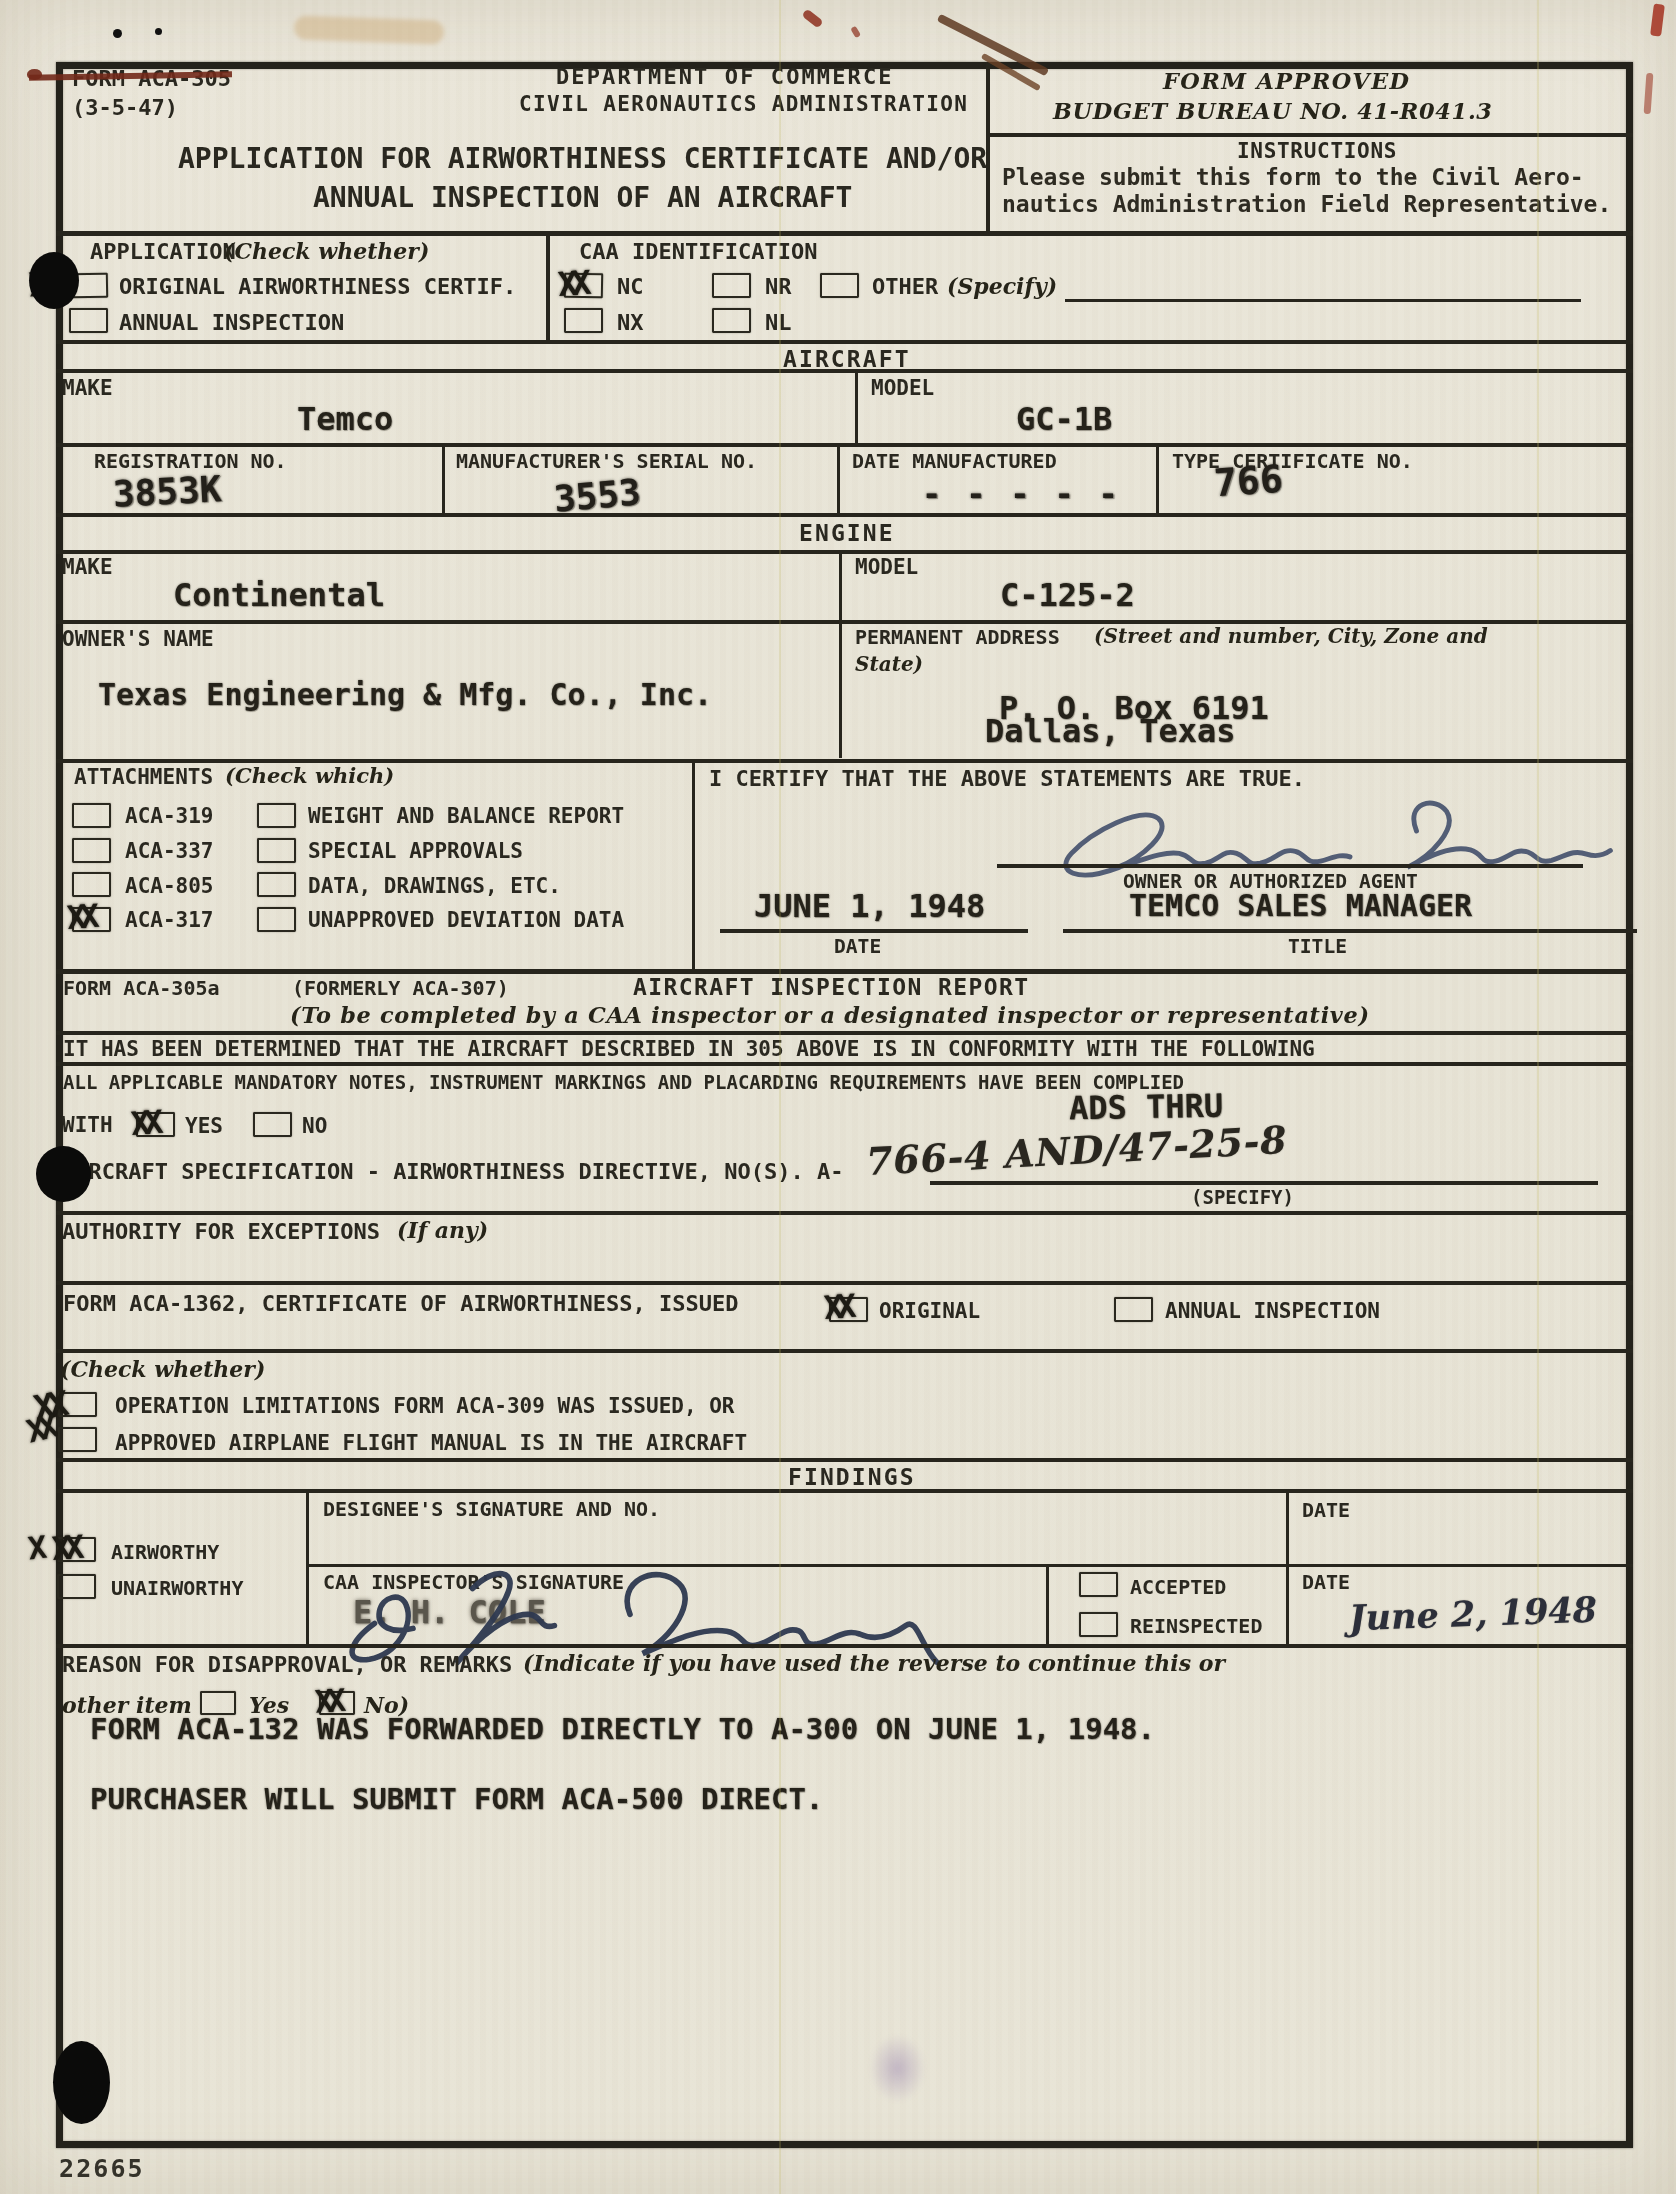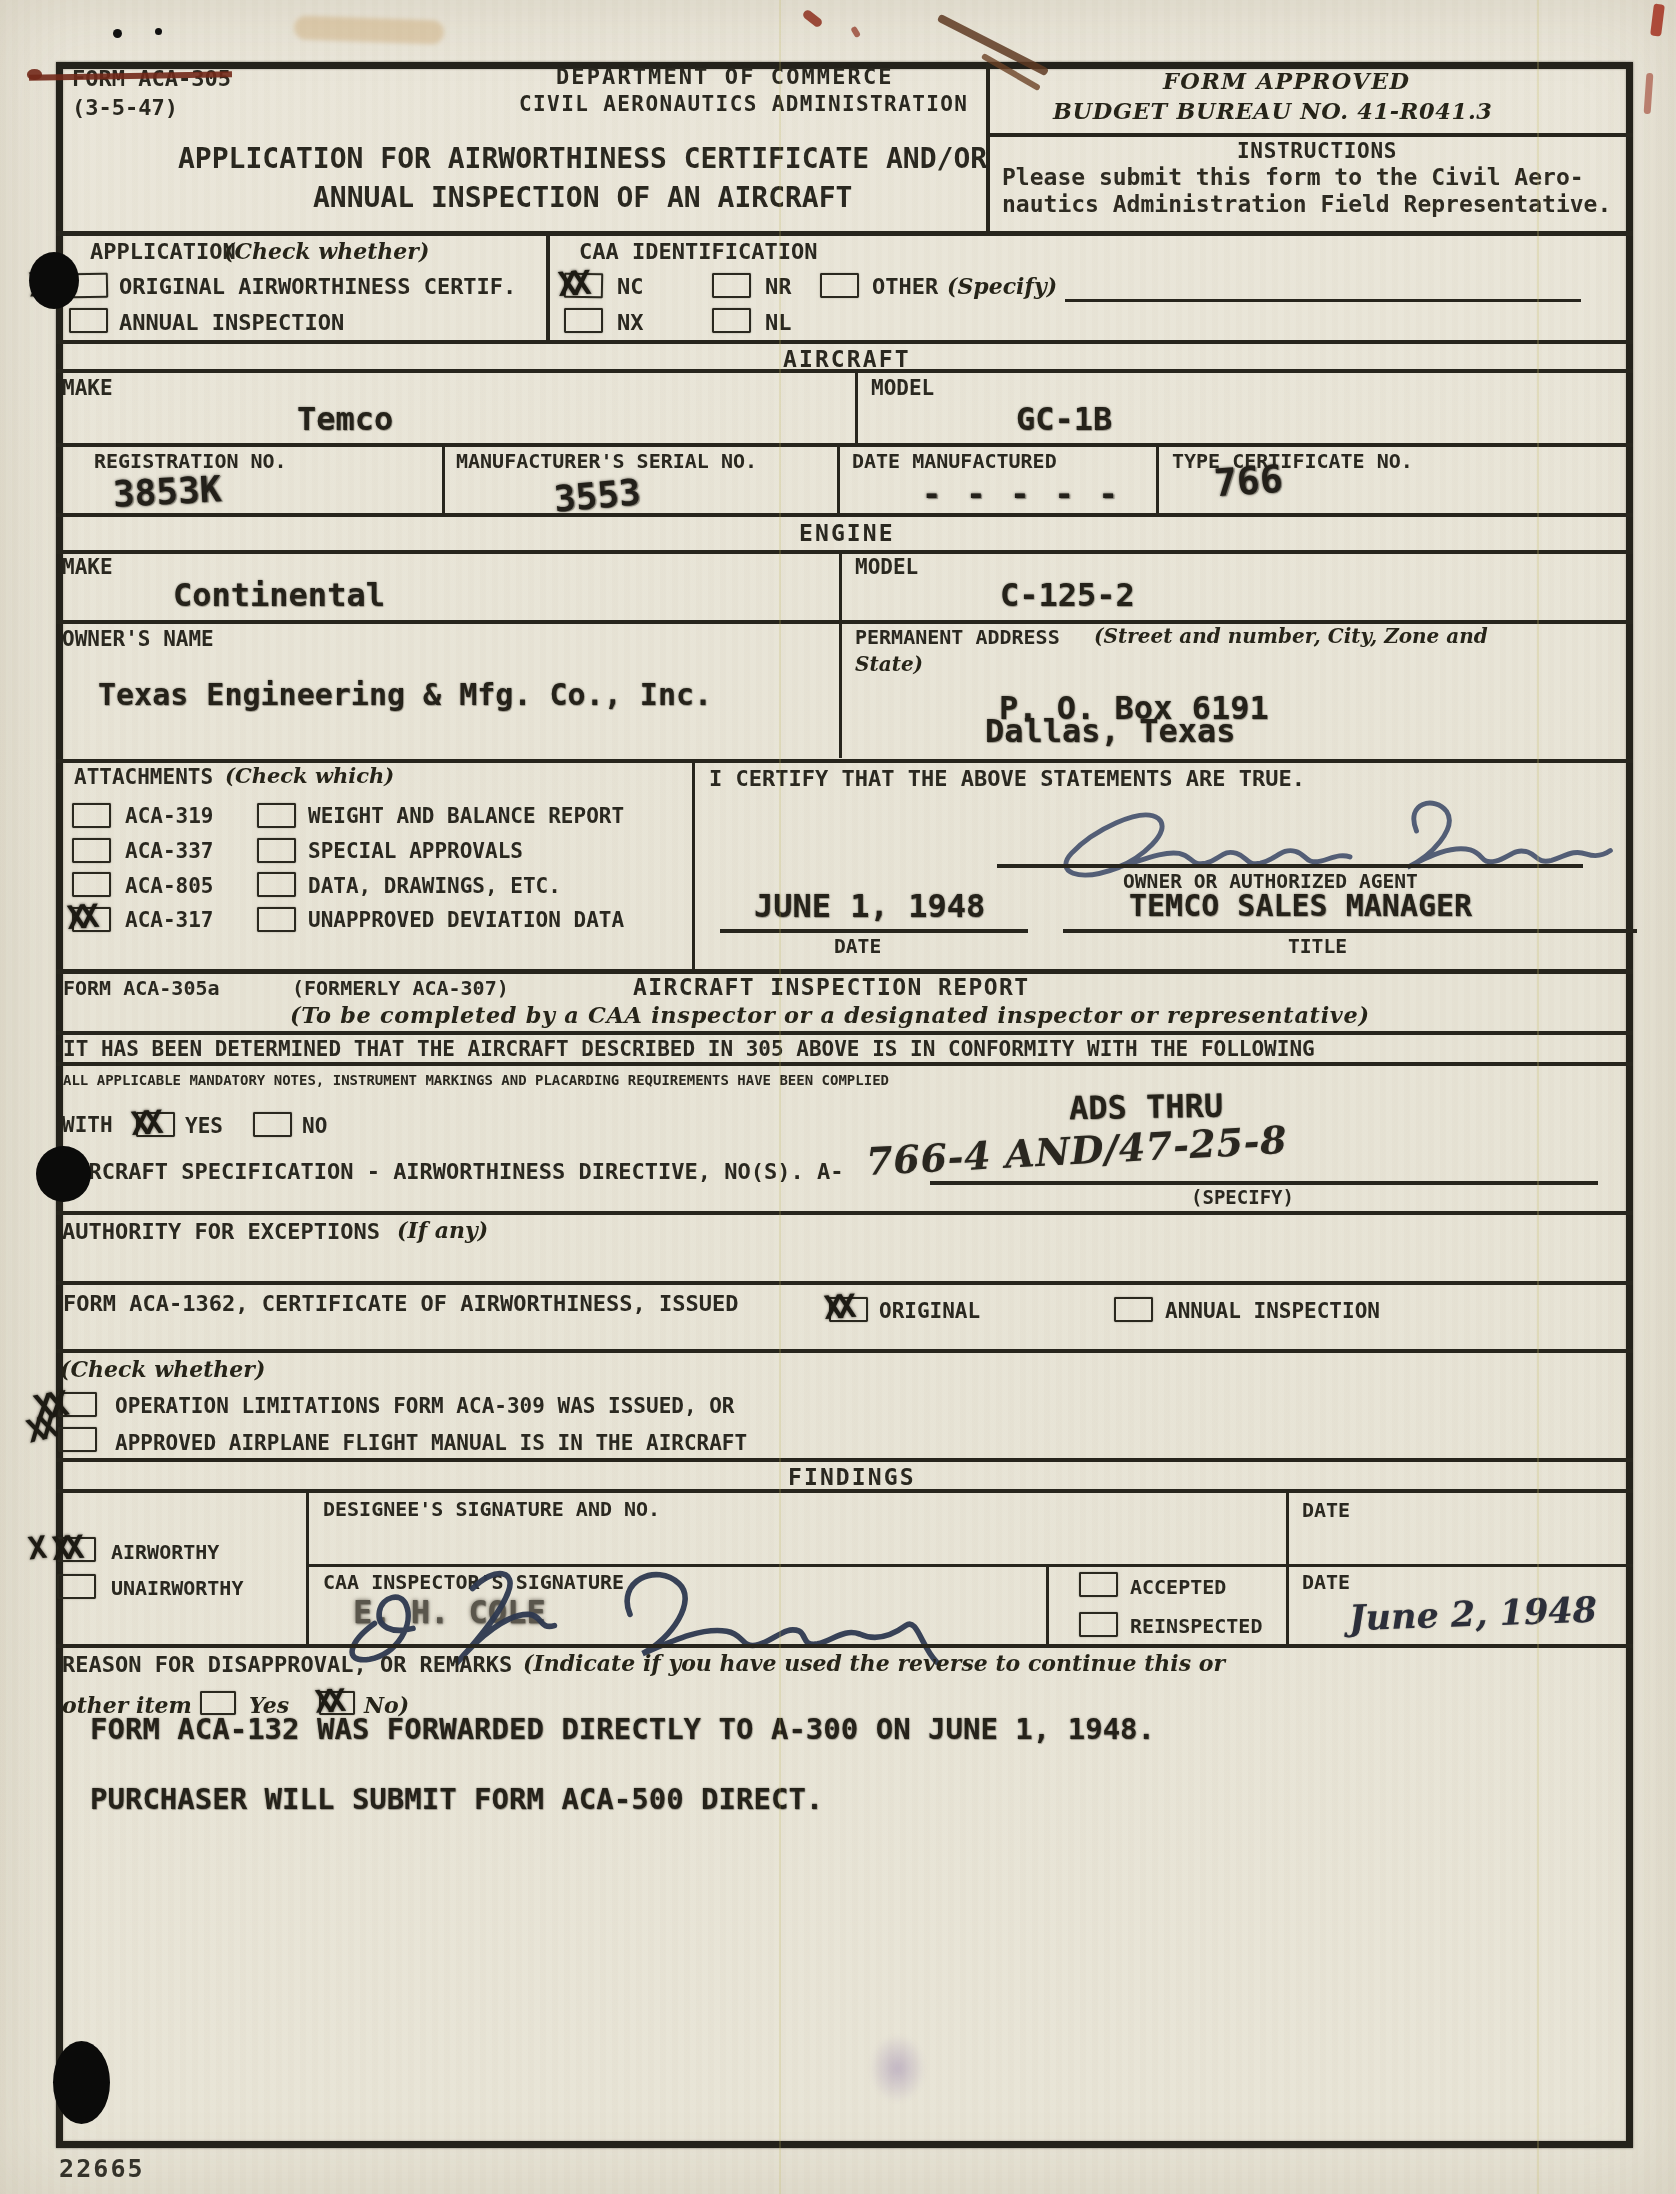--- a/index.html
+++ b/index.html
@@ -169,21 +169,21 @@
   <span class="t b" style="left:1288px;top:937px;font-size:19.6px;">TITLE</span>
   <div class="hline" style="left:56px;top:969px;width:1577px;height:4.9px;"></div>
 
   <span class="t b" style="left:63px;top:978px;font-size:20px;">FORM ACA-305a</span>
   <span class="t b" style="left:292px;top:978px;font-size:20px;">(FORMERLY ACA-307)</span>
   <span class="t b" style="left:633px;top:976px;font-size:23px;letter-spacing:1.4px;">AIRCRAFT INSPECTION REPORT</span>
   <span class="t it" style="left:290px;top:1004px;font-size:22.4px;letter-spacing:0.7px;">(To be completed by a CAA inspector or a designated inspector or representative)</span>
   <div class="hline" style="left:56px;top:1031px;width:1577px;height:3.5px;"></div>
   <span class="t b" style="left:63px;top:1039px;font-size:21px;">IT HAS BEEN DETERMINED THAT THE AIRCRAFT DESCRIBED IN 305 ABOVE IS IN CONFORMITY WITH THE FOLLOWING</span>
   <div class="hline" style="left:56px;top:1062px;width:1577px;height:4.2px;"></div>
-  <span class="t b" style="left:63px;top:1073px;font-size:14px;">ALL APPLICABLE MANDATORY NOTES, INSTRUMENT MARKINGS AND PLACARDING REQUIREMENTS HAVE BEEN COMPLIED</span>
+  <span class="t b" style="left:63px;top:1073px;font-size:19px;">ALL APPLICABLE MANDATORY NOTES, INSTRUMENT MARKINGS AND PLACARDING REQUIREMENTS HAVE BEEN COMPLIED</span>
   <span class="t b" style="left:62px;top:1115px;font-size:21px;">WITH</span>
   <div class="cb" style="left:136px;top:1112px;"></div>
   <span class="t xx" style="left:131px;top:1107px;font-size:32px;">XX</span>
   <span class="t b" style="left:185px;top:1116px;font-size:21px;">YES</span>
   <div class="cb" style="left:253px;top:1112px;"></div>
   <span class="t b" style="left:302px;top:1116px;font-size:21px;">NO</span>
   <span class="t typed" style="left:1069px;top:1091px;font-size:32px;transform:rotate(-1deg);">ADS THRU</span>
 
   <span class="t b" style="left:62px;top:1161px;font-size:22px;">AIRCRAFT SPECIFICATION - AIRWORTHINESS DIRECTIVE, NO(S). A-</span>
   <span class="t hand" style="left:866px;top:1132px;font-size:38px;transform:rotate(-3deg);letter-spacing:0.7px;">766-4 AND/47-25-8</span>

